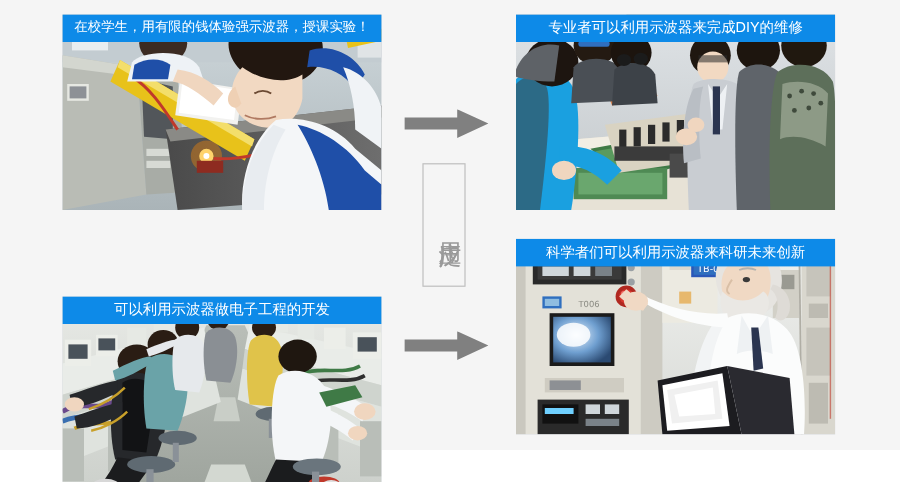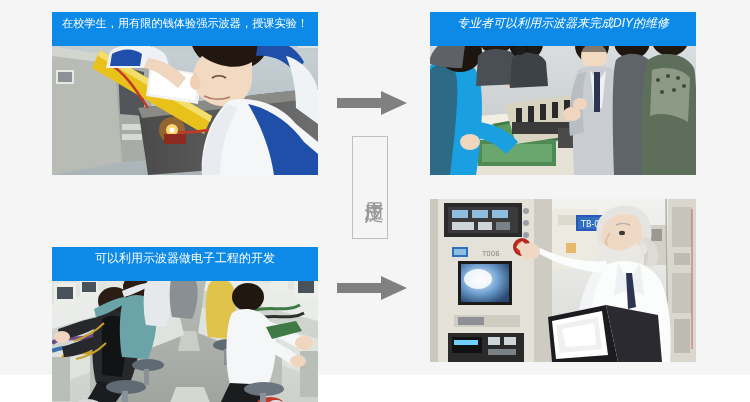--- a/index.html
+++ b/index.html
@@ -30,39 +30,39 @@
 
   
   .panel {
     position: absolute;
     width: 266px;
     height: 163px;
     overflow: hidden;
     background: #d9dde0;
   }
   .panel.p1 { left: 52px;  top: 12px;  }
-  .panel.p2 { left: 430px; top: 12px; font-style: italic;  }
+  .panel.p2 { left: 430px; top: 12px;  }
   .panel.p3 { left: 52px;  top: 199px; margin-top: 48px; }
   .panel.p4 { left: 430px; top: 199px; }
 
   .photo {
     position: absolute;
     left: 0; top: 0;
     width: 266px;
     height: 163px;
     overflow: hidden;
   }
   .photo svg { display:block; width:266px; height:163px; }
 
   .caption {
     position: absolute;
     left: 0;
     top: 0;
     width: 266px;
-    height: 34px;
+    height: 23px;
     background: #0d8ae8;
     color: #ffffff;
     font-size: 12px;
     line-height: 23px;
     text-align: center;
     white-space: nowrap;
     letter-spacing: 0px;
     z-index: 5;
   }
   .caption.wide { font-size: 11.2px; }
@@ -461,20 +461,21 @@
         <path d="M196,116 C190,126 186,140 186,152 L208,152 C210,138 212,126 214,116 Z" fill="#fbfcfc"></path>
         <ellipse cx="198" cy="150" rx="11" ry="8" fill="#f0d9c4"></ellipse>
 
         <polygon points="118,118 176,106 188,163 122,163" fill="#1c1c20"></polygon>
         <polygon points="176,106 228,116 232,163 188,163" fill="#2a2a30"></polygon>
         <polygon points="122,122 172,112 178,156 126,160" fill="#ffffff"></polygon>
         <polygon points="126,126 168,118 172,150 130,154" fill="#f0f0f0"></polygon>
         <polygon points="132,130 164,124 166,146 136,148" fill="#ffffff"></polygon>
       </svg>
     </div>
+    <div class="caption">科学者们可以利用示波器来科研未来创新</div>
   </div>
 
   <div class="arrow a1">
     <svg width="70" height="24" viewBox="0 0 70 24" aria-hidden="true">
       <polygon points="0,7 44,7 44,0 70,12 44,24 44,17 0,17" fill="#808080"></polygon>
     </svg>
   </div>
   <div class="arrow a2">
     <svg width="70" height="24" viewBox="0 0 70 24" aria-hidden="true">
       <polygon points="0,7 44,7 44,0 70,12 44,24 44,17 0,17" fill="#808080"></polygon>

